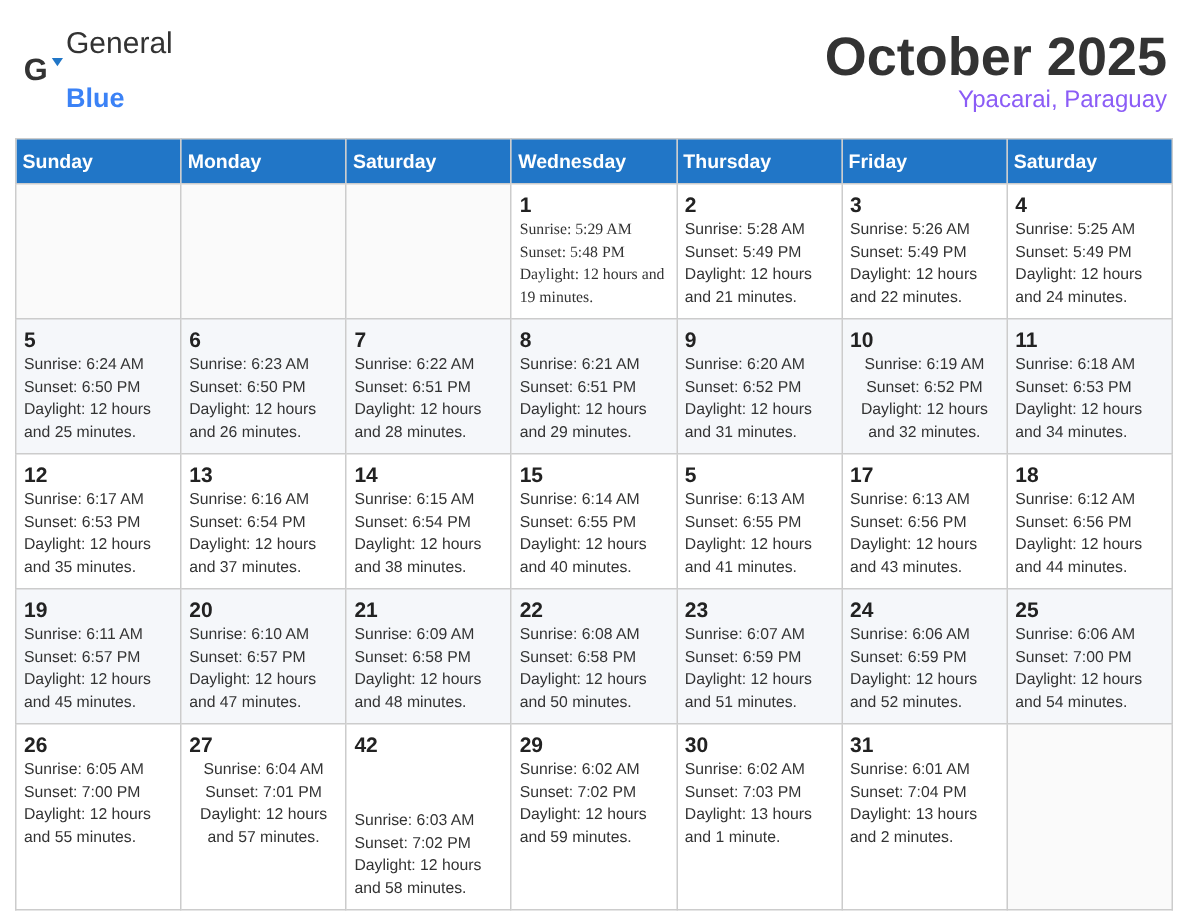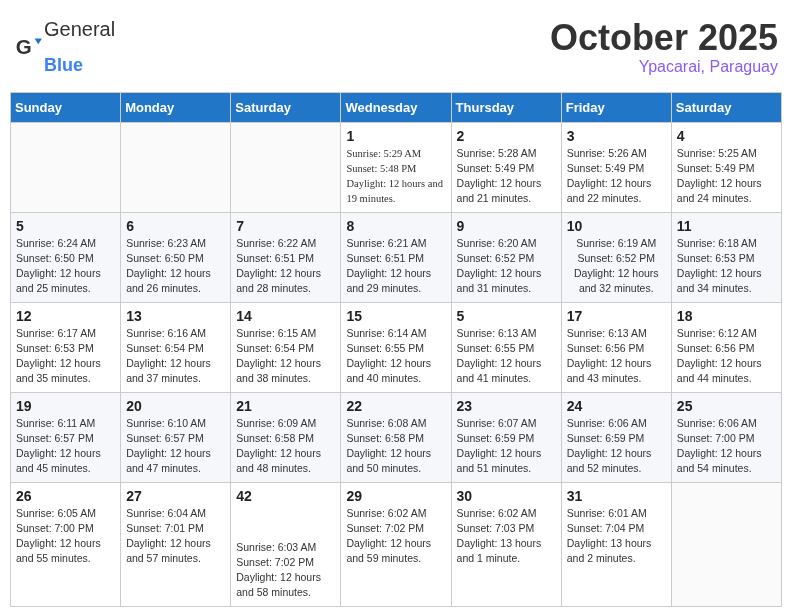--- a/index.html
+++ b/index.html
@@ -279,21 +279,21 @@
       </tr>
       <tr>
         <td>
           <span class="day-num">26</span>
           <div class="day-info" style="white-space: pre-line;">Sunrise: 6:05 AM
 Sunset: 7:00 PM
 Daylight: 12 hours and 55 minutes.</div>
         </td>
         <td>
           <span class="day-num">27</span>
-          <div class="day-info" style="white-space: pre-line;">Sunrise: 6:04 AM
+          <div class="day-info" style="white-space: pre-line; text-align: center;">Sunrise: 6:04 AM
 Sunset: 7:01 PM
 Daylight: 12 hours and 57 minutes.</div>
         </td>
         <td>
           <span class="day-num">42</span>
           <div class="day-info" style="white-space: pre-line; margin-top: 36px;">Sunrise: 6:03 AM
 Sunset: 7:02 PM
 Daylight: 12 hours and 58 minutes.</div>
         </td>
         <td>

